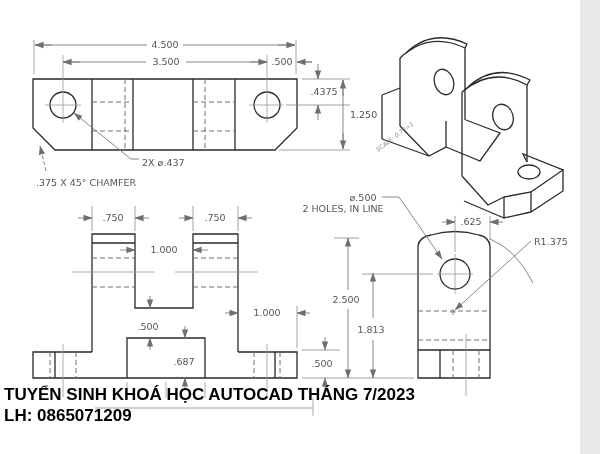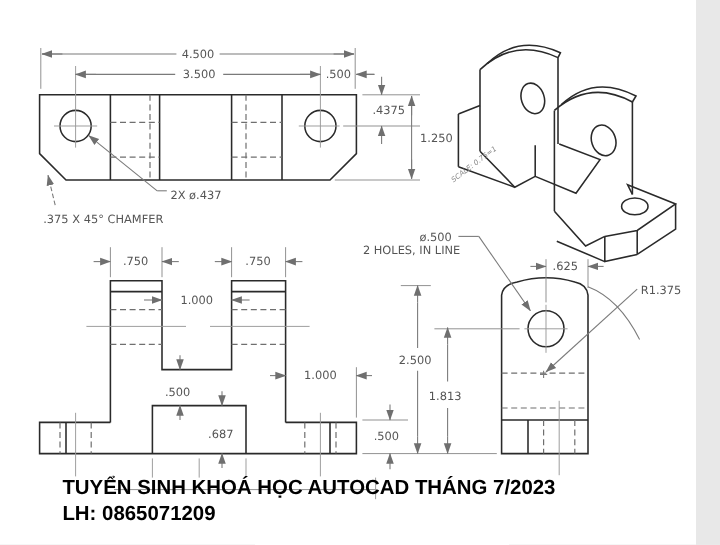--- a/index.html
+++ b/index.html
@@ -6,23 +6,23 @@
   #canvas{position:relative;width:580px;height:454px;background:#ffffff;overflow:hidden;
           font-family:"DejaVu Sans",sans-serif;}
   svg{position:absolute;left:0;top:0;}
   .obj{stroke:#2a2a2a;stroke-width:1.3;fill:none;stroke-linejoin:miter;}
   .hid{stroke:#6f6f6f;stroke-width:1;fill:none;stroke-dasharray:5,3;}
   .cl{stroke:#9a9a9a;stroke-width:0.8;fill:none;}
   .ext{stroke:#8c8c8c;stroke-width:0.8;fill:none;}
   .dim{stroke:#7a7a7a;stroke-width:0.9;fill:none;}
   .dtxt{font-size:9.5px;fill:#555;font-family:"DejaVu Sans",sans-serif;}
   .stxt{font-size:6px;fill:#8a8a8a;font-style:italic;}
-  .banner{position:absolute;left:4px;top:396px;color:#000;
+  .banner{position:absolute;left:4px;top:384px;color:#000;
           font-family:"Liberation Sans","DejaVu Sans",sans-serif;
-          font-weight:bold;font-size:17px;line-height:21px;letter-spacing:0px;margin-left:48px;}
+          font-weight:bold;font-size:17px;line-height:21px;letter-spacing:0px;}
 </style>
 </head>
 <body>
 
 <div id="canvas">
 
 <svg width="600" height="454" viewBox="0 0 600 454">
   <defs>
     <marker id="ah" viewBox="0 0 10 10" refX="9.5" refY="5" markerWidth="10" markerHeight="10" orient="auto">
       <path d="M0,1.5 L10,5 L0,8.5 z" fill="#6f6f6f"></path>

